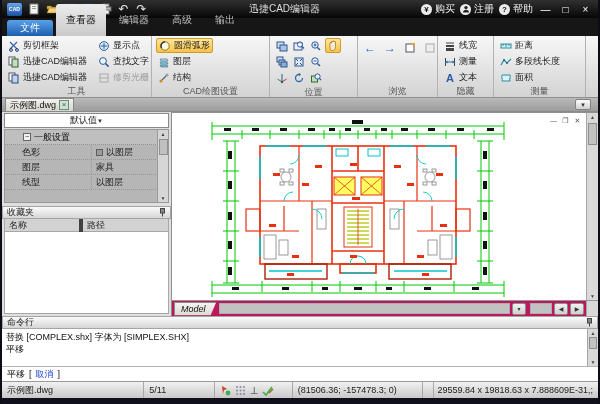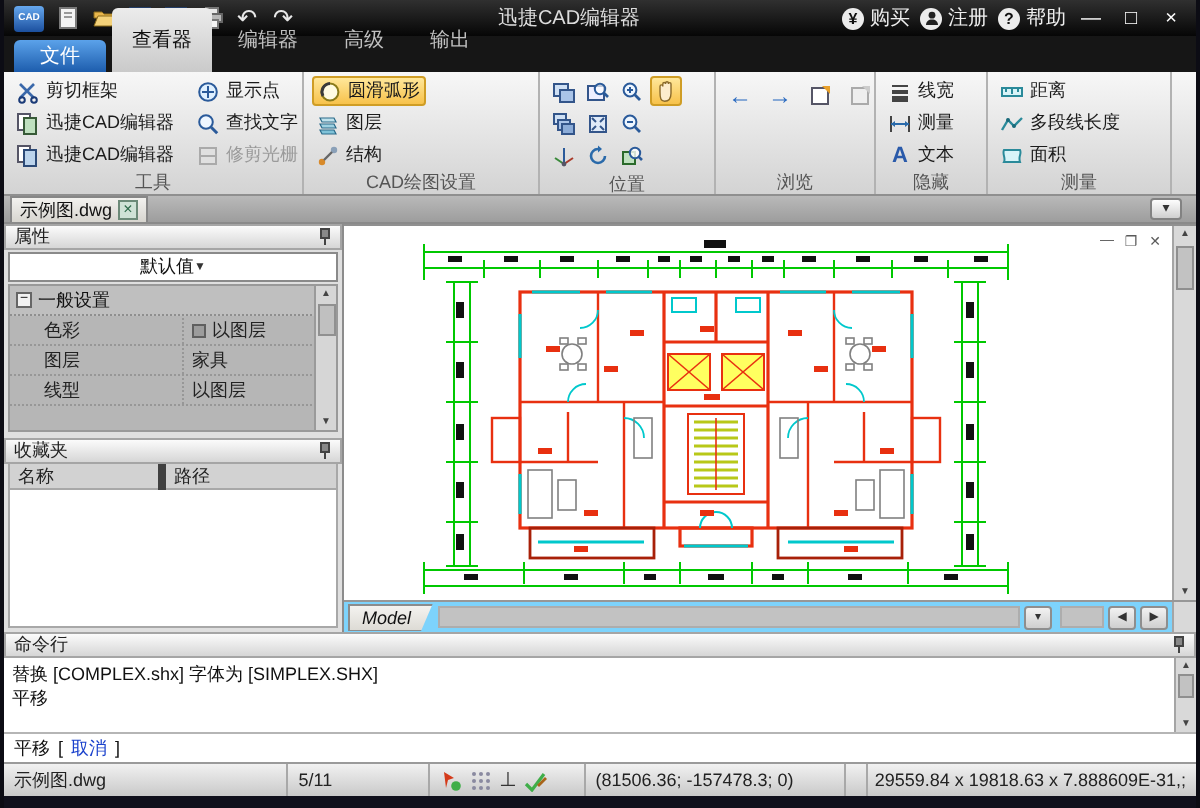--- a/index.html
+++ b/index.html
@@ -46,37 +46,37 @@
   
   .main{height:204px;display:flex;flex:none;background:#dcdcdc}
   .left{width:170px;flex:none;background:#dfdfdf;border-right:1px solid #8c8c8c;display:flex;flex-direction:column;font-size:9px}
   .phead{height:13px;background:linear-gradient(#fbfbfb,#d6d6d6);border:1px solid #a5a5a5;display:flex;align-items:center;justify-content:space-between;padding:0 4px;color:#222}
   .preset{height:15px;margin:1px 2px;background:#fff;border:1px solid #8a8a8a;display:flex;align-items:center;justify-content:center;padding:0 4px;color:#111}
   .preset .arr{font-size:6px;color:#333}
   .pgridbox{height:74px;margin:0 2px;background:#b6b6b6;border:1px solid #999;position:relative;overflow:hidden}
   .grow{height:15px;display:flex;align-items:center;border-bottom:1px dotted #979797;padding-right:12px}
   .grow .lab{width:86px;padding-left:17px;color:#222}
   .grow .val{flex:1;border-left:1px dotted #979797;padding-left:4px;display:flex;align-items:center;gap:3px;color:#222}
-  .ghead{height:15px;display:flex;align-items:center;background:#bfbfbf;border-bottom:1px dotted #8f8f8f;padding-left:3px;gap:3px;color:#111}
+  .ghead{height:15px;display:flex;align-items:center;background:#bfbfbf;border-bottom:1px dotted #8f8f8f;padding-left:18px;gap:3px;color:#111}
   .boxminus{width:8px;height:8px;border:1px solid #666;background:#f2f2f2;font-size:7px;line-height:6px;text-align:center;color:#222}
   .swatch{width:7px;height:7px;background:#9c9c9c;border:1px solid #5f5f5f}
   .vscroll{position:absolute;right:0;top:0;bottom:0;width:11px;background:#d6d6d6;border-left:1px solid #9a9a9a;display:flex;flex-direction:column;align-items:center;justify-content:space-between;font-size:5px;color:#444;padding:1px 0}
   .thumb{width:9px;height:16px;background:#c0c0c0;border:1px solid #909090;position:absolute;top:9px;left:0}
   .favcols{height:13px;margin:0 2px;background:#d2d2d2;border:1px solid #a8a8a8;border-top:none;display:flex;align-items:center;color:#222}
   .favcols .c1{width:78px;padding-left:4px;border-right:4px solid #404040}
   .favcols .c2{padding-left:4px}
   .favempty{flex:1;margin:0 2px 2px;background:#fff;border:1px solid #a8a8a8;border-top:none}
 
   
   .canvas{flex:1;position:relative;background:#fff;border-top:1px solid #909090;overflow:hidden}
   .mdi{position:absolute;top:3px;right:16px;display:flex;gap:3px;color:#5a5a5a;font-size:7px}
   .mdi span{width:9px;height:9px;display:flex;align-items:center;justify-content:center}
   .cvscroll{position:absolute;right:0;top:0;bottom:16px;width:12px;background:#d9d9d9;border-left:1px solid #a5a5a5;display:flex;flex-direction:column;align-items:center;justify-content:space-between;font-size:5px;color:#444;padding:1px 0}
   .cthumb{position:absolute;left:1px;top:10px;width:9px;height:22px;background:#c2c2c2;border:1px solid #8f8f8f}
-  .modelrow{position:absolute;left:0;right:0;bottom:0;height:16px;background:#7dd3fc;border-top:1px solid #979797;display:flex;align-items:center}
+  .modelrow{position:absolute;left:0;right:0;bottom:0;height:16px;background:#be185d;border-top:1px solid #979797;display:flex;align-items:center}
   .modeltab{height:14px;margin-left:2px;padding:0 10px 0 6px;background:linear-gradient(#f4f3f0,#dddbd5);border:1px solid #8c8c8c;clip-path:polygon(0 0,100% 0,calc(100% - 6px) 100%,0 100%);display:flex;align-items:center;font-size:9px;font-style:italic;color:#111}
   .htrack{flex:1;height:11px;background:#c2c2c2;margin:0 2px;border:1px solid #adadad}
   .hbtn{width:14px;height:12px;background:linear-gradient(#f2f2f2,#cfcfcf);border:1px solid #8e8e8e;border-radius:2px;font-size:6px;display:flex;align-items:center;justify-content:center;color:#333;margin-right:2px}
   .corner{width:12px;height:16px;background:#d9d9d9;border-left:1px solid #a5a5a5}
 
   
   .cmdhead{height:13px;background:linear-gradient(#fbfbfb,#d6d6d6);border:1px solid #a5a5a5;display:flex;align-items:center;justify-content:space-between;padding:0 4px;font-size:9px;color:#222;flex:none}
   .cmdbody{height:38px;background:#fff;position:relative;font-size:9px;color:#111;padding:2px 32px 0 4px;flex:none;border-bottom:1px solid #b5b5b5}
   .cmdbody .ln{height:12px;line-height:12px;white-space:nowrap}
   .cmdscroll{position:absolute;right:0;top:0;bottom:0;width:11px;background:#d9d9d9;border-left:1px solid #a5a5a5;display:flex;flex-direction:column;align-items:center;justify-content:space-between;font-size:5px;color:#444;padding:1px 0}
@@ -423,27 +423,20 @@
     <div class="dtab">
       <span>示例图.dwg</span>
       <span class="dclose">×</span>
     </div>
     <div class="collapsebtn">▾</div>
   </div>
 
   <div class="main">
 
     <div class="left">
-      <div class="phead">
-        <span>属性</span>
-        <svg width="7" height="9" viewBox="0 0 7 9">
-            <rect x="1.5" y="0.5" width="4" height="4.5" fill="#888" stroke="#444"></rect>
-            <line x1="3.5" y1="5" x2="3.5" y2="8.5" stroke="#444"></line>
-          </svg>
-      </div>
       <div class="preset">
         <span>默认值</span>
         <span class="arr">▼</span>
       </div>
       <div class="pgridbox">
         <div class="ghead">
           <span class="boxminus">−</span>
           <span>一般设置</span>
         </div>
         <div class="grow">

